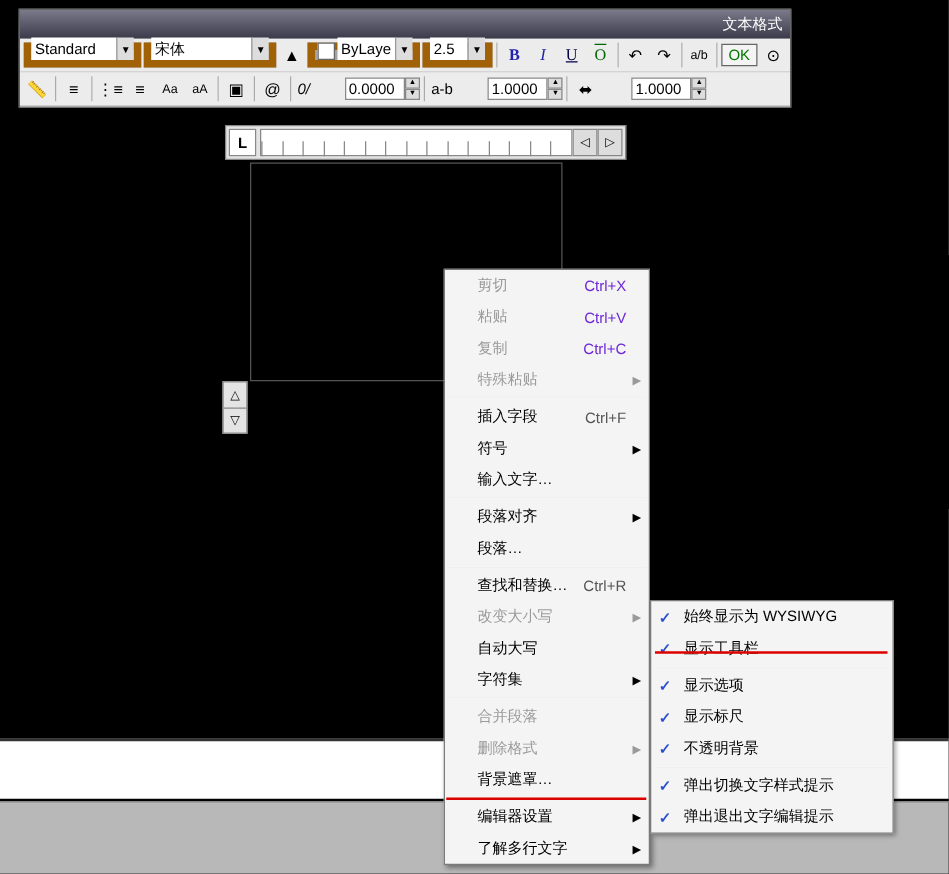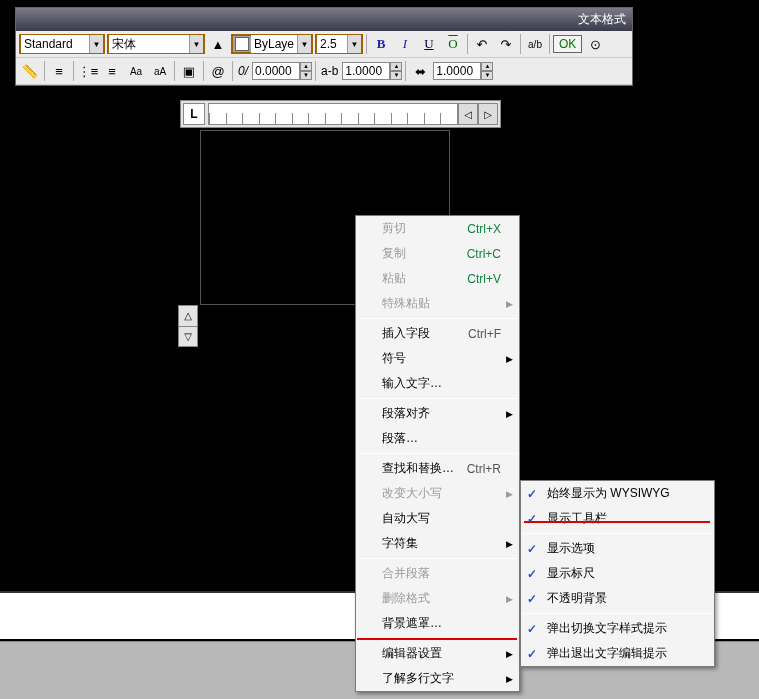--- a/index.html
+++ b/index.html
@@ -1,54 +1,54 @@
 <!DOCTYPE html>
 <html><head>
 <meta charset="utf-8">
 <style>
 * { box-sizing: border-box; margin: 0; padding: 0; font-family: "SimSun", "宋体", sans-serif; font-size: 12px; }
 body { background: #6b6b6b; width: 759px; height: 699px; position: relative; overflow: hidden; }
 .canvas { position: absolute; inset: 0; background: #000; }
 .toolbar-window { position: absolute; left: 15px; top: 7px; width: 618px; background: #e8e8e8; border: 1px solid #666; box-shadow: 2px 2px 4px rgba(0,0,0,0.3); }
 .titlebar { background: linear-gradient(#7a7a8a,#3a3a4a); color: #fff; padding: 3px 6px; font-size: 12px; text-align: right; }
 .toolbar-row { display: flex; align-items: center; padding: 2px 3px; gap: 2px; background: #ececec; border-bottom: 1px solid #ccc; flex-wrap: nowrap; }
-.combo { display: flex; align-items: center; background: #a3a3a3; border: 2px solid #a16207; height: 20px; }
+.combo { display: flex; align-items: flex-end; background: #a3a3a3; border: 6px solid #a16207; height: 20px; }
 .combo input { border: none; outline: none; padding: 0 3px; height: 18px; font-size: 12px; }
 .combo .dd { width: 14px; height: 18px; background: #ddd; border-left: 1px solid #999; display: flex; align-items: center; justify-content: center; font-size: 8px; cursor: pointer; }
 .iconbtn { width: 22px; height: 22px; border: 1px solid transparent; display: inline-flex; align-items: center; justify-content: center; font-size: 13px; cursor: pointer; }
 .sep { width: 1px; height: 20px; background: #fff; border-left: 1px solid #aaa; margin: 0 1px; }
 .bold { font-weight: bold; font-family: serif; }
 .italic { font-style: italic; font-family: serif; }
 .underline { text-decoration: underline; font-family: serif; color:#004; }
 .over { text-decoration: overline; font-family: serif; color:#060; }
 .okbox { border: 1px solid #666; padding: 1px 5px; background: #f4f4f4; cursor: pointer; color:#070; }
 .colorbox { width: 14px; height: 14px; background: #fff; border: 1px solid #666; }
 .numfield { display:flex; align-items:center; }
-.numfield input { width: 48px; border:1px solid #888; height:18px; padding:0 2px; }
+.numfield input { width: 48px; border:1px solid #888; height:18px; padding:0 2px;margin-left:24px; }
 .spin { display:flex; flex-direction:column; }
 .spin div { width:12px; height:9px; background:#ddd; border:1px solid #888; font-size:6px; text-align:center; line-height:7px; cursor:pointer; }
 .ruler-wrap { position:absolute; left:180px; top:100px; display:flex; align-items:center; background:#e4e4e4; border:1px solid #888; padding:2px; }
 .ruler-btn { width:22px; height:22px; background:#fff; border:1px solid #888; display:flex; align-items:center; justify-content:center; font-weight:bold; margin-right:3px; cursor:pointer; }
 .ruler { background:#fff; border:1px solid #888; width:250px; height:22px; position:relative; }
 .ruler-ticks { position:absolute; inset:0; display:flex; }
 .ruler-ticks span { flex:1; border-left:1px solid #888; height:60%; margin-top:9px; }
 .tri-btn { width:20px; height:22px; background:#ddd; border:1px solid #888; display:flex; align-items:center; justify-content:center; font-size:10px; cursor:pointer; }
 .text-area { position:absolute; left:200px; top:130px; width:250px; height:175px; background:#000; border:1px solid #555; }
 .vscroll { position:absolute; left:178px; top:305px; width:20px; height:42px; background:#e4e4e4; border:1px solid #888; display:flex; flex-direction:column; }
 .vscroll div { flex:1; display:flex; align-items:center; justify-content:center; font-size:10px; cursor:pointer; }
 .vscroll div:first-child { border-bottom:1px solid #888; }
 .bottom-strip { position:absolute; left:0; right:0; bottom:60px; height:48px; background:#fff; border-top:2px solid #333; }
 .bottom-strip2 { position:absolute; left:0; right:0; bottom:0; height:58px; background:#b8b8b8; border-top:1px solid #888; }
 .ctx-menu { position:absolute; background:#f4f4f4; border:1px solid #7a7a7a; box-shadow:2px 2px 4px rgba(0,0,0,.4); }
 .ctx-menu.main { left:355px; top:215px; width:165px; }
 .ctx-menu.sub { left:520px; top:480px; width:195px; }
 .menu-item { display:flex; align-items:center; padding:4px 18px 4px 26px; cursor:default; color:#000; position:relative; white-space:nowrap; }
 .menu-item.disabled { color:#9a9a9a; }
 .menu-item .shortcut { margin-left:auto; padding-left:12px; color:#555; }
-.menu-item.disabled .shortcut { color:#15803d; }
+.menu-item.disabled .shortcut { color:#6d28d9; }
 .menu-item .arrow { position:absolute; right:6px; font-size:9px; }
 .menu-sep { height:1px; background:#ccc; border-bottom:1px solid #fff; margin:2px 2px; }
 .menu-check { position:absolute; left:6px; color:#2a4fd0; font-weight:bold; }
 .hl-red { position:absolute; height:2px; background:#d00; }
 .hl1 { left:357px; top:638px; width:160px; }
 .hl2 { left:524px; top:521px; width:186px; }
 </style>
 </head>
 <body>
 
@@ -167,28 +167,28 @@
   <div>△</div>
   <div>▽</div>
 </div>
 
 <div class="ctx-menu main" id="main-menu">
     <div class="menu-item disabled">
       <span>剪切</span>
       <span class="shortcut">Ctrl+X</span>
     </div>
     <div class="menu-item disabled">
+      <span>粘贴</span>
+      <span class="shortcut">Ctrl+V</span>
+    </div>
+    <div class="menu-item disabled">
       <span>复制</span>
       <span class="shortcut">Ctrl+C</span>
     </div>
     <div class="menu-item disabled">
-      <span>粘贴</span>
-      <span class="shortcut">Ctrl+V</span>
-    </div>
-    <div class="menu-item disabled">
       <span>特殊粘贴</span>
       <span class="arrow">▶</span>
     </div>
     <div class="menu-sep"></div>
     <div class="menu-item">
       <span>插入字段</span>
       <span class="shortcut">Ctrl+F</span>
     </div>
     <div class="menu-item">
       <span>符号</span>

